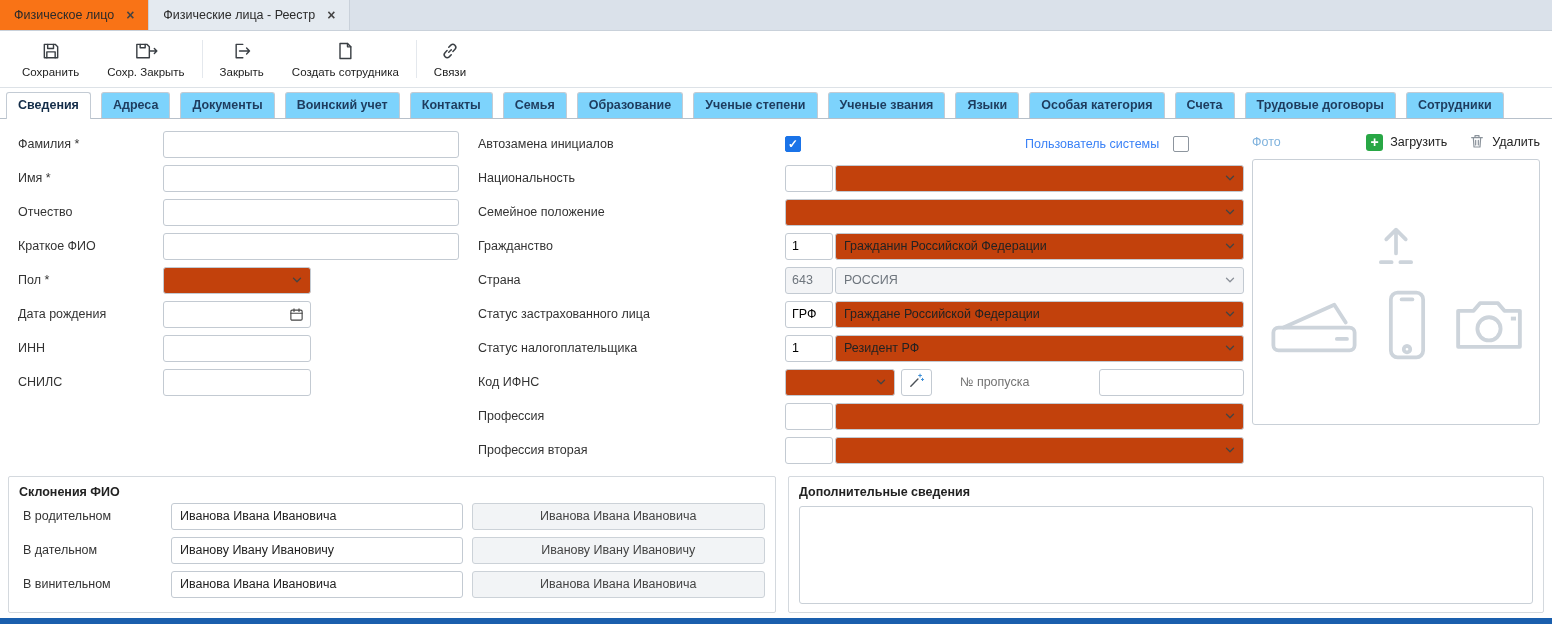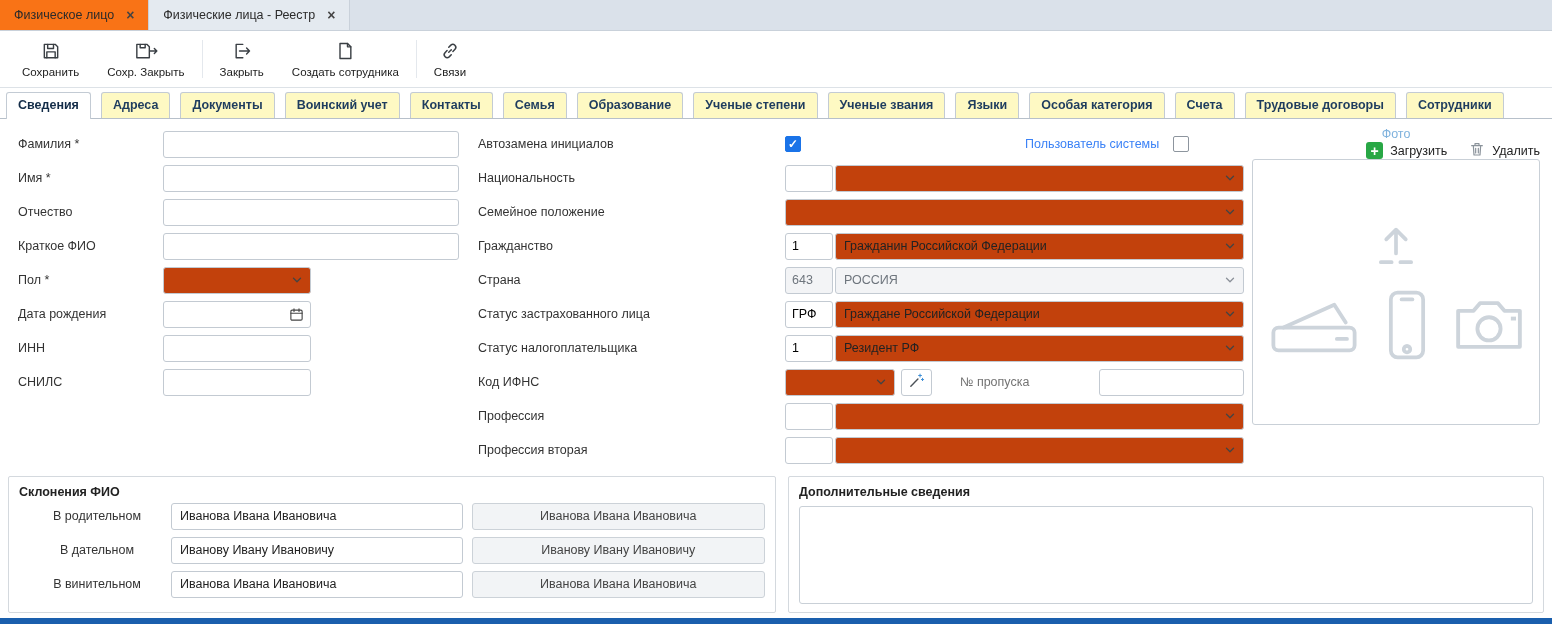--- a/index.html
+++ b/index.html
@@ -17,21 +17,21 @@
   .wtab { display: flex; align-items: center; gap: 12px; padding: 0 14px; color: #2b2b2b; border-right: 1px solid #c9d1da; cursor: pointer; }
   .wtab.active { background: #f97316; }
   .wtab.inactive { background: #e4eaf0; }
   .wtab .x { font-size: 14px; font-weight: bold; color: #444; line-height: 1; cursor: pointer; }
   
   .toolbar { height: 57px; background: #fff; border-bottom: 1px solid #dde2e7; display: flex; align-items: center; padding: 0 8px; }
   .tbtn { display: flex; flex-direction: column; align-items: center; justify-content: center; gap: 3px; padding: 4px 14px; background: none; border: none; font: inherit; font-size: 11.5px; color: #222; cursor: pointer; height: 100%; }
   .tsep { width: 1px; height: 38px; background: #e4e8ed; margin: 0 3px; }
   
   .ftabs { display: flex; gap: 10px; padding: 4px 6px 0; border-bottom: 1px solid #b7c0ca; background: #fff; align-items: flex-end; }
-  .ftab { padding: 5px 11px 6px; border: 1px solid #c3cbd4; border-bottom: none; border-radius: 3px 3px 0 0; background: #fef9c3; font-weight: 600; color: #1e3c5e; cursor: pointer; white-space: nowrap; }
+  .ftab { padding: 5px 11px 6px; border: 1px solid #c3cbd4; border-bottom: none; border-radius: 3px 3px 0 0; background: #7dd3fc; font-weight: 600; color: #1e3c5e; cursor: pointer; white-space: nowrap; }
   .ftab.active { font-weight: 700; color: #132c48; background: #fff; margin-bottom: -1px; padding-bottom: 7px; }
   
   .form-area { display: flex; padding: 8px 8px 0; }
   .fcol-left { width: 464px; }
   .fcol-mid { width: 772px; }
   .fcol-photo { flex: 1; padding: 0 4px 0 8px; }
   .frow { display: flex; align-items: center; height: 34px; }
   .flabel { padding-left: 10px; color: #333; }
   .fcol-left .flabel { width: 155px; flex: none; }
   .fcol-mid .flabel { width: 313px; flex: none; padding-left: 6px; }
@@ -53,34 +53,34 @@
   .checkbox { width: 16px; height: 16px; border: 1px solid #8d959e; border-radius: 2px; background: #fff; display: inline-flex; align-items: center; justify-content: center; cursor: pointer; flex: none; }
   .checkbox.checked { background: #1a73e8; border-color: #1a73e8; }
   .checkbox.checked::after { content: "✓"; color: #fff; font-size: 12px; font-weight: bold; line-height: 1; }
   .sysuser-label { margin-left: 224px; color: #3b82f6; }
   .sysuser-cb { margin-left: 14px; }
   .wand-btn { width: 31px; height: 27px; border: 1px solid #c3cad2; border-radius: 3px; background: #fff; margin-left: 6px; display: flex; align-items: center; justify-content: center; cursor: pointer; }
   .pass-label { margin-left: 28px; color: #737373; }
   .pass-inp { margin-left: auto; width: 145px; }
   .ifns-combo { width: 110px; }
   
-  .photo-head { display: flex; align-items: center; height: 30px; flex-direction: column; }
+  .photo-head { display: flex; align-items: center; height: 30px; }
   .photo-title { color: #7fb2dd; }
   .photo-actions { margin-left: auto; display: flex; gap: 22px; align-items: center; }
   .pa-btn { display: flex; gap: 7px; align-items: center; background: none; border: none; font: inherit; color: #222; cursor: pointer; }
   .plus-icon { width: 17px; height: 17px; background: #28a745; border-radius: 3px; color: #fff; font-size: 14px; font-weight: bold; display: inline-flex; align-items: center; justify-content: center; line-height: 1; }
   .photo-box { border: 1px solid #c9d0d7; border-radius: 3px; height: 266px; margin-top: 2px; display: flex; flex-direction: column; align-items: center; justify-content: center; gap: 14px; background: #fff; }
   .photo-iconrow { display: flex; align-items: center; gap: 24px; }
   
   .bottom { display: flex; gap: 12px; padding: 9px 8px 0; align-items: stretch; }
   .panel { border: 1px solid #d4d9de; border-radius: 2px; background: #fff; }
   .panel-decl { width: 768px; padding: 8px 10px 8px; }
   .panel-title { font-weight: 700; color: #222; }
   .drow { display: flex; align-items: center; height: 34px; }
-  .dlabel { width: 152px; padding-left: 4px; flex: none; text-align: center; }
+  .dlabel { width: 152px; padding-left: 4px; flex: none; }
   .dinp { width: 293px; }
   .dbtn { width: 295px; height: 27px; margin-left: 9px; background: #f2f4f6; border: 1px solid #ccd2d8; border-radius: 3px; color: #444; font: inherit; cursor: pointer; }
   .panel-add { flex: 1; padding: 8px 10px 8px; display: flex; flex-direction: column; gap: 7px; }
   textarea.addl { width: 100%; height: 98px; border: 1px solid #c9d0d7; border-radius: 3px; resize: none; font: inherit; padding: 6px 8px; outline: none; }
   .footer-bar { position: absolute; left: 0; right: 0; bottom: 0; height: 6px; }
 </style>
 </head>
 <body>
 
 <div class="wtabs">

